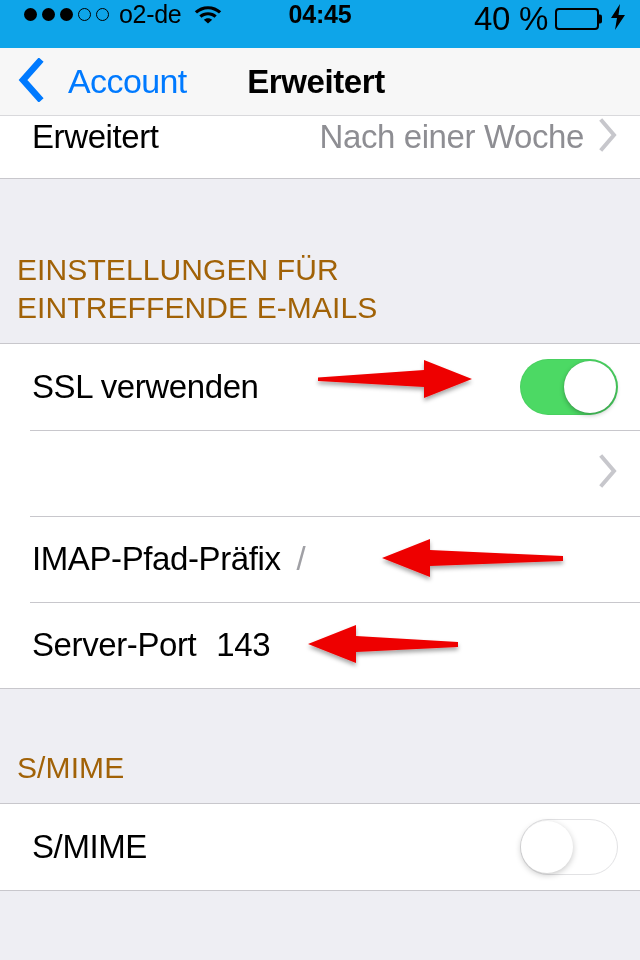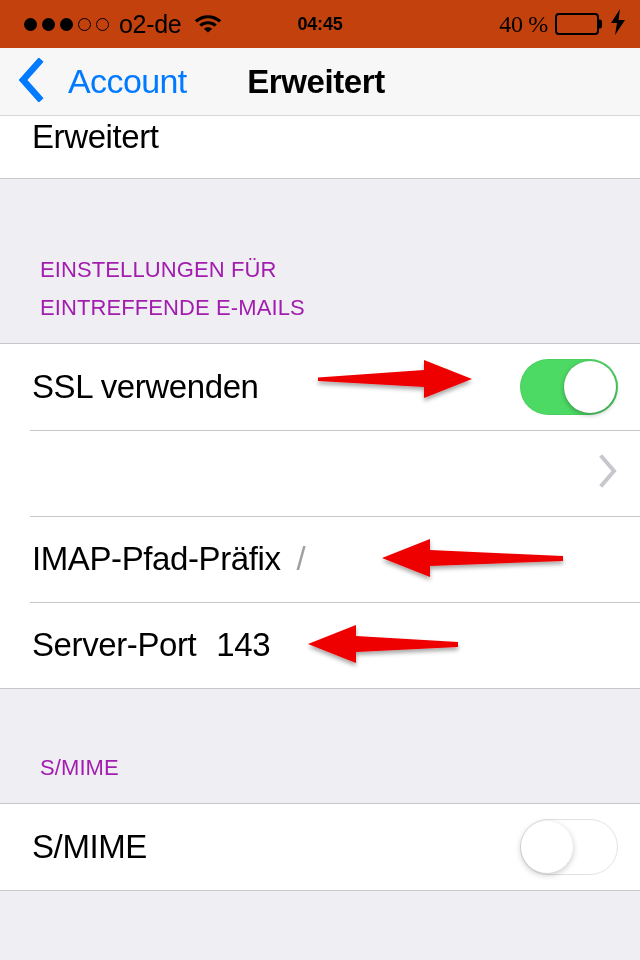--- a/index.html
+++ b/index.html
@@ -13,23 +13,23 @@
     font-family: "Liberation Sans", sans-serif;
     overflow: hidden;
     position: relative;
     -webkit-font-smoothing: antialiased;
   }
 
   
   .status-bar {
     position: relative;
     height: 48px;
-    background: #c2410c;
-    display: flex;
-    align-items: center;
+    background: #0ea5e9;
+    display: flex;
+    align-items: flex-start;
     box-sizing: border-box;
     padding: 0 14px 0 24px;
   }
   .status-left {
     display: flex;
     align-items: center;
     gap: 10px;
   }
   .signal-dots {
     display: flex;
@@ -48,39 +48,38 @@
     font-size: 25px;
     color: #000;
     letter-spacing: -0.3px;
   }
   .wifi-icon { margin-left: 2px; display: block; }
 
   .status-center {
     position: absolute;
     left: 0; right: 0;
     text-align: center;
-    font-size: 18px;
+    font-size: 25px;
     font-weight: bold;
     color: #000;
     letter-spacing: -0.2px;
     pointer-events: none;
   }
   .status-right {
     margin-left: auto;
     display: flex;
     align-items: center;
     gap: 7px;
     position: relative;
     z-index: 2;
   }
   .battery-pct {
-    font-size: 24px;
+    font-size: 33px;
     color: #000;
     letter-spacing: -0.3px;
-    font-family: Liberation Serif, serif;
   }
   .battery {
     width: 44px;
     height: 22px;
     border: 2.2px solid #000;
     border-radius: 4px;
     position: relative;
     box-sizing: border-box;
     padding: 2px;
   }
@@ -188,25 +187,25 @@
     gap: 14px;
   }
   .row-value {
     font-size: 33px;
     color: #8e8e93;
     letter-spacing: -0.4px;
   }
   .chevron { display: block; }
 
   .section-header {
-    font-size: 22px;
-    color: #a21caf;
+    font-size: 30px;
+    color: #a16207;
     letter-spacing: 0.1px;
     line-height: 38px;
-    padding: 0 40px;
+    padding: 0 17px;
     box-sizing: border-box;
   }
 
   
   .toggle {
     width: 98px;
     height: 56px;
     border-radius: 28px;
     position: relative;
     box-sizing: border-box;
@@ -290,20 +289,28 @@
     <span class="back-label">Account</span>
   </div>
   <div class="nav-title">Erweitert</div>
 </div>
 
 <div class="content">
 
   <div class="group partial">
     <div class="row partial">
       <span class="row-label">Erweitert</span>
+      <span class="row-right">
+        <span class="row-value">Nach einer Woche</span>
+        <span class="chevron">
+          <svg width="20" height="34" viewBox="0 0 20 34">
+            <polyline points="4,3 16,17 4,31" fill="none" stroke="#c7c7cc" stroke-width="4" stroke-linecap="square"></polyline>
+          </svg>
+        </span>
+      </span>
     </div>
   </div>
 
   <div style="padding-top:72px;padding-bottom:16px;">
     <div class="section-header">EINSTELLUNGEN FÜR</div>
     <div class="section-header">EINTREFFENDE E-MAILS</div>
   </div>
 
   <div class="group">
     <div class="row">

